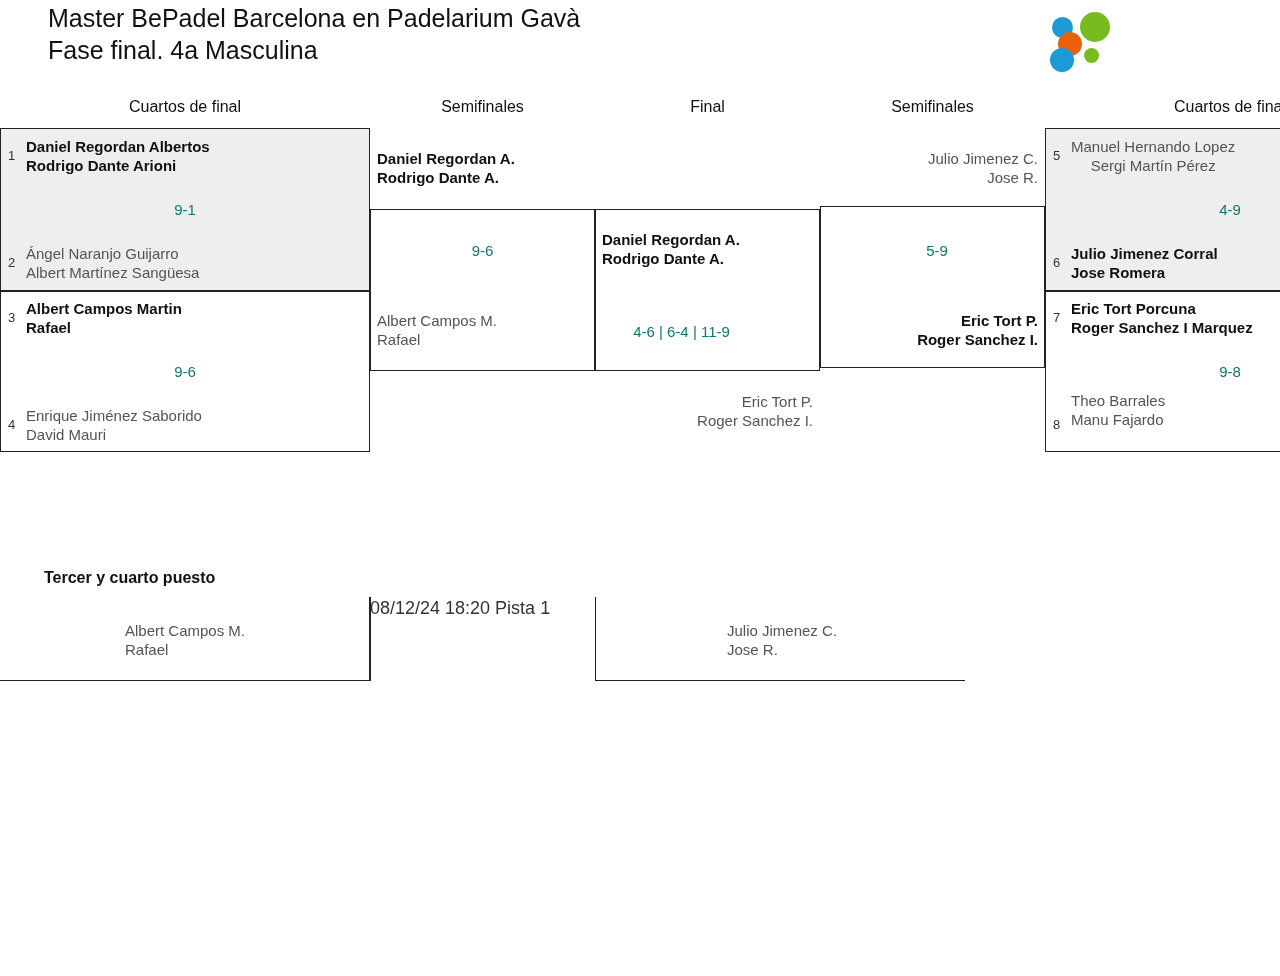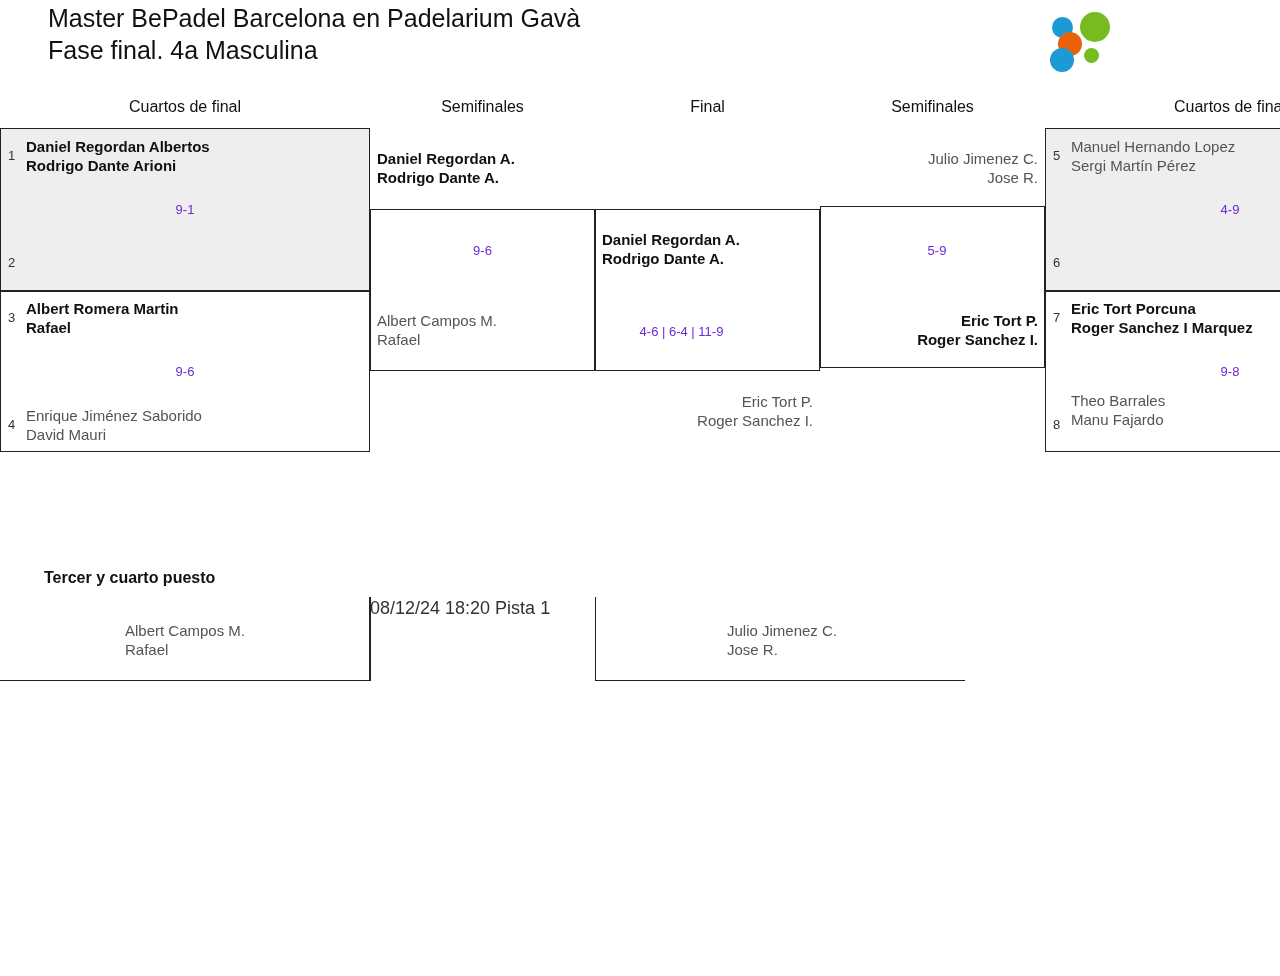--- a/index.html
+++ b/index.html
@@ -48,21 +48,21 @@
   }
   .team .ln { display: block; white-space: nowrap; }
   .team.win .ln { font-weight: 700; color: #111; }
   .team.lose .ln { font-weight: 400; color: #545454; }
   .team.ralign { text-align: right; }
 
   .seed {
     position: absolute; font-size: 13px; color: #333; line-height: 15px;
   }
   .score {
-    position: absolute; font-size: 13px; color: #6d28d9; line-height: 19px;
+    position: absolute; font-size: 15px; color: #0f766e; line-height: 19px;
     white-space: nowrap;
   }
   .ln-v { position: absolute; width: 1px; background: #222; }
 
   
   .tp-title {
     position: absolute; left: 0; top: 567px;
     font-size: 16px; line-height: 22px; font-weight: 700; color: #111; padding-left: 44px;
   }
   .tp-meta {
@@ -93,25 +93,29 @@
   <div class="colhead" style="left:1045px;width:370px;">Cuartos de final</div>
 
   <div class="mbox shaded" style="left:0px;top:128px;width:370px;height:163px;"></div>
   <div class="seed" style="left:8px;top:148px;">1</div>
   <div class="team win" style="left:26px;top:137px;">
     <span class="ln">Daniel Regordan Albertos</span>
     <span class="ln">Rodrigo Dante Arioni</span>
   </div>
   <div class="score" style="left:0px;top:200px;width:370px;text-align:center;">9-1</div>
   <div class="seed" style="left:8px;top:255px;">2</div>
+  <div class="team lose" style="left:26px;top:244px;">
+    <span class="ln">Ángel Naranjo Guijarro</span>
+    <span class="ln">Albert Martínez Sangüesa</span>
+  </div>
 
   <div class="mbox" style="left:0px;top:291px;width:370px;height:161px;"></div>
   <div class="seed" style="left:8px;top:310px;">3</div>
   <div class="team win" style="left:26px;top:299px;">
-    <span class="ln">Albert Romera Martin</span>
+    <span class="ln">Albert Campos Martin</span>
     <span class="ln">Rafael</span>
   </div>
   <div class="score" style="left:0px;top:362px;width:370px;text-align:center;">9-6</div>
   <div class="seed" style="left:8px;top:417px;">4</div>
   <div class="team lose" style="left:26px;top:406px;">
     <span class="ln">Enrique Jiménez Saborido</span>
     <span class="ln">David Mauri</span>
   </div>
 
   <div class="mbox" style="left:370px;top:209px;width:225px;height:162px;"></div>
@@ -142,26 +146,30 @@
     <span class="ln">Jose R.</span>
   </div>
   <div class="score" style="left:820px;top:241px;width:234px;text-align:center;">5-9</div>
   <div class="team win ralign" style="left:820px;top:311px;width:218px;">
     <span class="ln">Eric Tort P.</span>
     <span class="ln">Roger Sanchez I.</span>
   </div>
 
   <div class="mbox shaded" style="left:1045px;top:128px;width:370px;height:163px;"></div>
   <div class="seed" style="left:1053px;top:148px;">5</div>
-  <div class="team lose" style="left:1071px;top:137px;">
+  <div class="team lose" style="left:1071px;top:137px;text-align:center;">
     <span class="ln">Manuel Hernando Lopez</span>
     <span class="ln">Sergi Martín Pérez</span>
   </div>
   <div class="score" style="left:1045px;top:200px;width:370px;text-align:center;">4-9</div>
   <div class="seed" style="left:1053px;top:255px;">6</div>
+  <div class="team win" style="left:1071px;top:244px;">
+    <span class="ln">Julio Jimenez Corral</span>
+    <span class="ln">Jose Romera</span>
+  </div>
 
   <div class="mbox" style="left:1045px;top:291px;width:370px;height:161px;"></div>
   <div class="seed" style="left:1053px;top:310px;">7</div>
   <div class="team win" style="left:1071px;top:299px;">
     <span class="ln">Eric Tort Porcuna</span>
     <span class="ln">Roger Sanchez I Marquez</span>
   </div>
   <div class="score" style="left:1045px;top:362px;width:370px;text-align:center;">9-8</div>
   <div class="seed" style="left:1053px;top:417px;">8</div>
   <div class="team lose" style="left:1071px;top:391px;">

